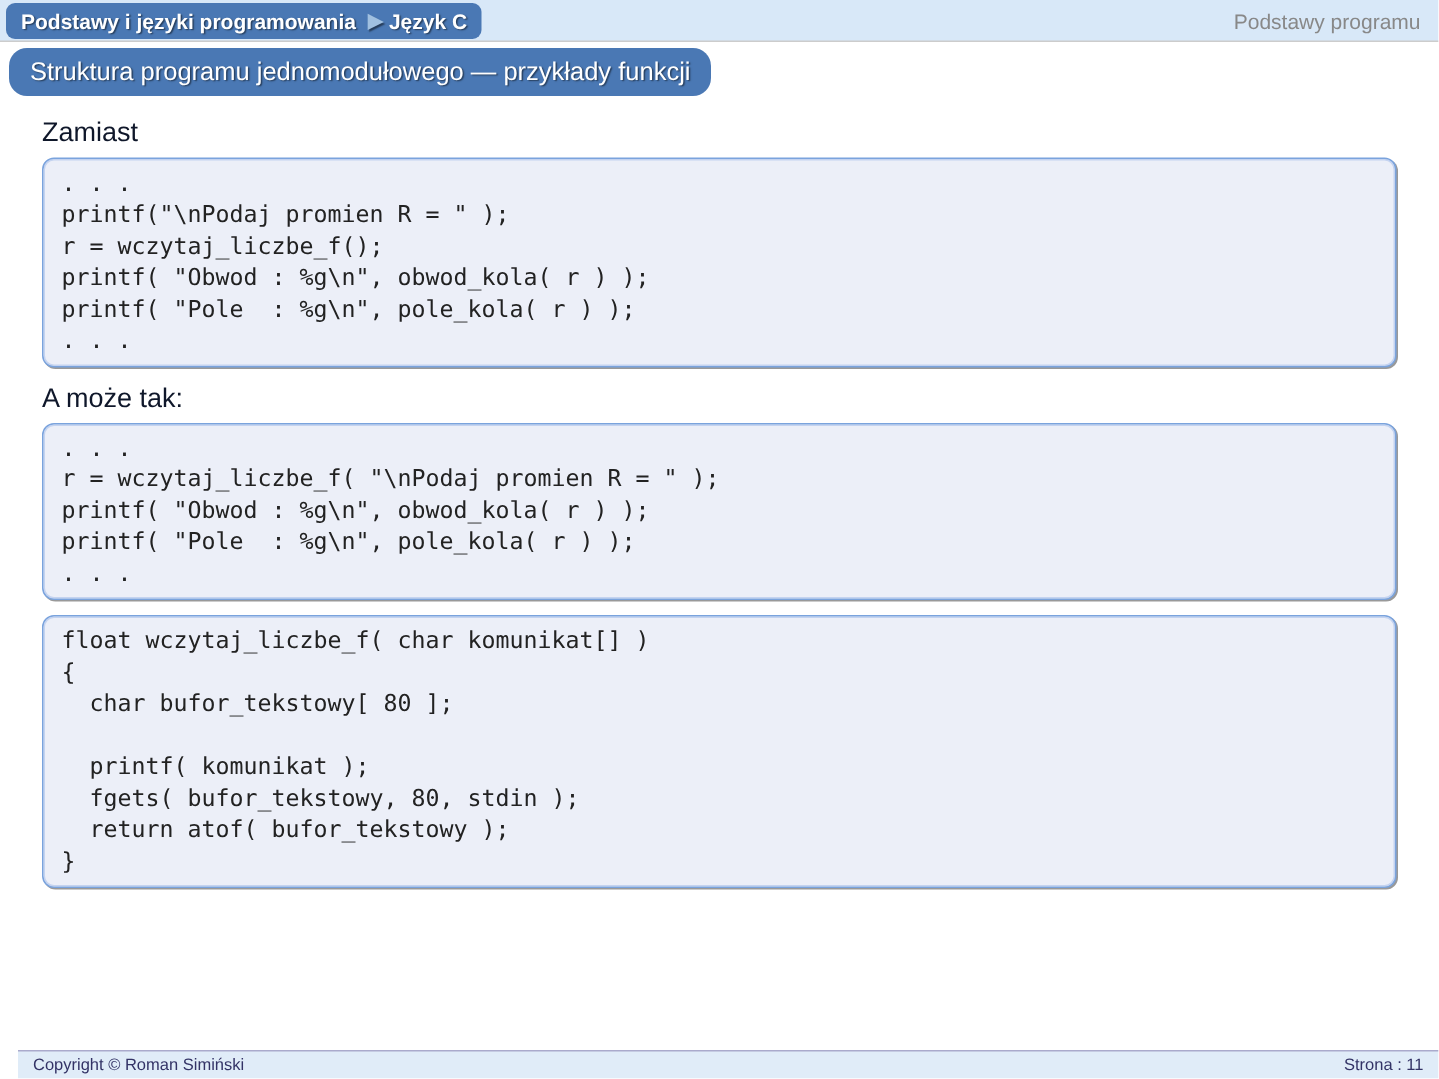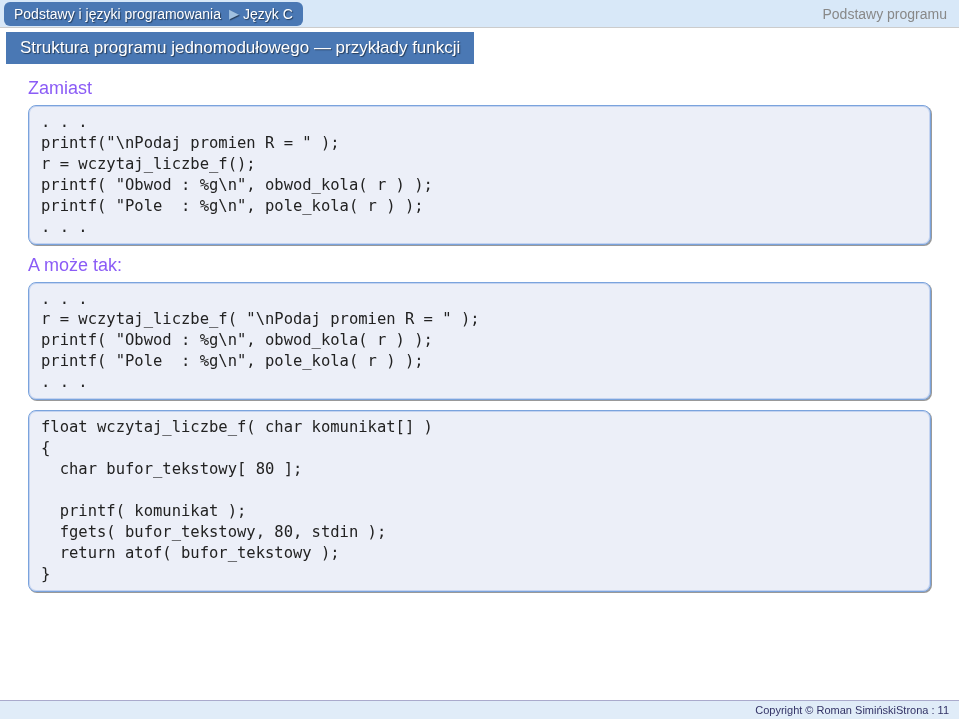--- a/index.html
+++ b/index.html
@@ -14,21 +14,21 @@
     display: flex;
     align-items: center;
     background: #d8e8f8;
     height: 28px;
     border-bottom: 1px solid #ccc;
   }
   .tab {
     background: #4a78b4;
     color: #fff;
     font-size: 14px;
-    font-weight: normal;
+    font-weight: bold;
     padding: 4px 10px;
     border-radius: 6px;
     margin-left: 4px;
     text-shadow: 1px 1px 1px rgba(0,0,0,0.5);
     display: flex;
     align-items: center;
     justify-content: center;
   }
   .tab .arrow {
     margin: 0 4px 0 8px;
@@ -40,59 +40,59 @@
     margin-right: 12px;
     color: #888;
     font-size: 14px;
   }
   .subtitle-bar {
     background: #4a78b4;
     color: #fff;
     font-size: 17px;
     font-weight: normal;
     padding: 6px 14px;
-    border-radius: 0;
+    border-radius: 12px;
     margin: 4px 6px 0 6px;
     text-shadow: 1px 1px 1px rgba(0,0,0,0.5);
     width: fit-content;
   }
   .content {
     padding: 8px 28px 0 28px;
   }
   .section-label {
     font-size: 18px;
-    color: #8b5cf6;
+    color: #0f172a;
     margin: 6px 0 6px 0;
     font-family: Verdana, sans-serif;
   }
   .code-box {
     background: #eceff8;
     border: 1px solid #7aa3dd;
     border-radius: 8px;
     padding: 6px 12px;
     font-family: "DejaVu Sans Mono", Consolas, monospace;
     font-size: 15.5px;
     color: #222;
     line-height: 1.35;
     white-space: pre;
     margin-bottom: 10px;
     box-shadow: inset 0 0 0 1px #c4d3f0, 1px 1px 0 #999;
   }
   .footer {
     position: absolute;
     bottom: 0;
-    left: 0;
+    left: 12px;
     right: 0;
     background: #e0ecf8;
     border-top: 1px solid #aac;
     font-size: 11px;
     color: #336;
     padding: 3px 10px;
     display: flex;
-    justify-content: flex-end;
+    justify-content: space-between;
   }
 </style>
 </head>
 <body>
 
 <div class="header-bar">
   <div class="tab">
     <span>Podstawy i języki programowania</span>
     <span class="arrow">▶</span>
     <span>Język C</span>

